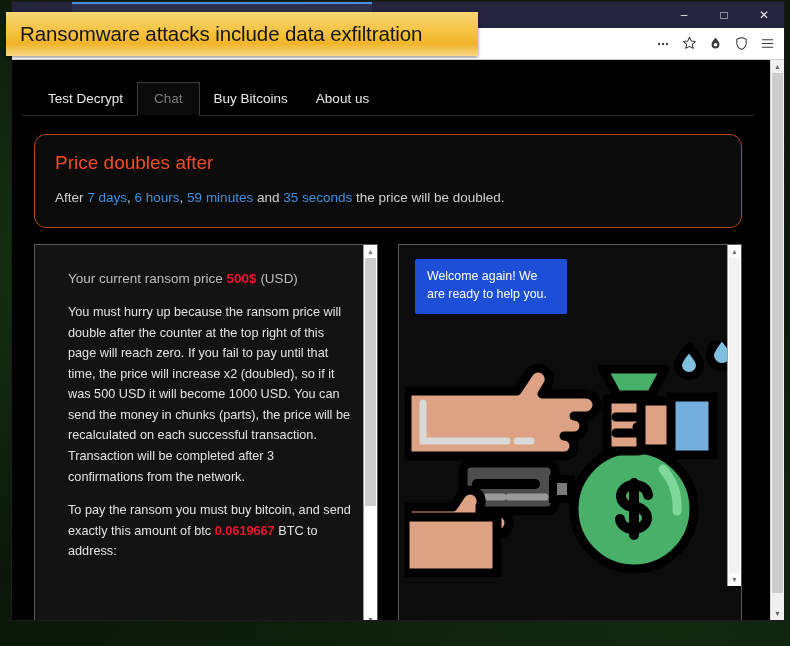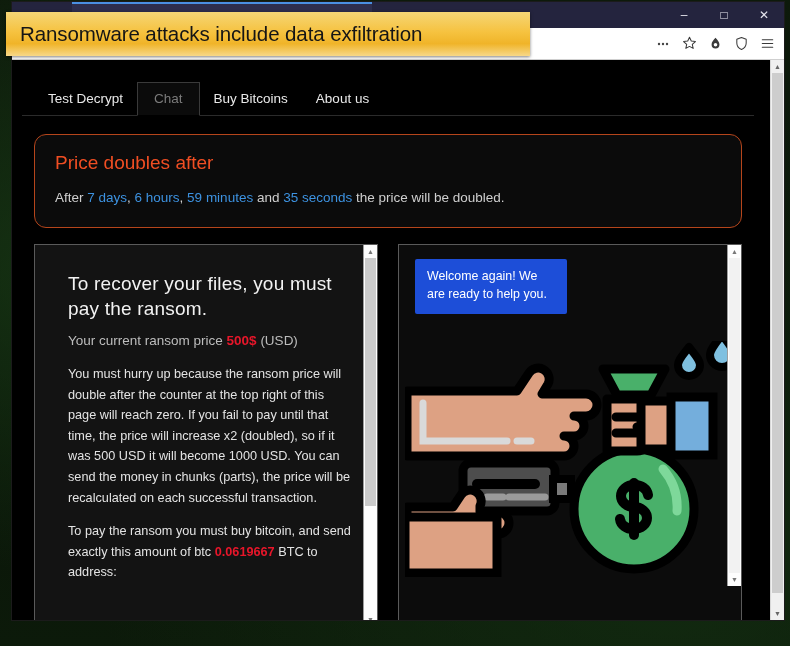--- a/index.html
+++ b/index.html
@@ -254,21 +254,21 @@
     background: #118ab2;
     display: flex; align-items: center; justify-content: center;
     margin-left: 8px;
     color: #fff;
   }
 
   
   #banner {
     position: absolute;
     left: 6px; top: 12px;
-    width: 524px; height: 44px;
+    width: 472px; height: 44px;
     background: linear-gradient(180deg,#f5d676 0%,#f6c23f 46%,#f0b429 72%,#f7d888 100%);
     display: flex; align-items: center;
     box-shadow: 0 1px 3px rgba(0,0,0,.5);
     z-index: 50;
   }
   #banner-text {
     color: #151515;
     font-size: 20.5px;
     padding-left: 14px;
     white-space: nowrap;
@@ -345,26 +345,26 @@
         <div id="price-title">Price doubles after</div>
         <div id="price-sub">
           <span>After </span><span class="cd">7 days</span><span>, </span><span class="cd">6 hours</span><span>, </span><span class="cd">59 minutes</span><span> and </span><span class="cd">35 seconds</span><span> the price will be doubled.</span>
         </div>
       </div>
 
       <div id="columns">
 
         <div id="ransom-panel">
           <div id="ransom-body">
-            <div id="ransom-h1">To recover your files, you must pay the ransom.</div>
             <div id="ransom-price-line">
               <span>Your current ransom price </span><span class="amount">500$</span><span> (USD)</span>
             </div>
             <div class="para">
               <span>You must hurry up because the ransom price will double after the counter at the top right of this page will reach zero. If you fail to pay until that time, the price will increase x2 (doubled), so if it was 500 USD it will become 1000 USD. You can send the money in chunks (parts), the price will be recalculated on each successful transaction.</span><br>
+              <span>Transaction will be completed after 3 confirmations from the network.</span>
             </div>
             <div class="para">
               <span>To pay the ransom you must buy bitcoin, and send exactly this amount of btc </span><span class="btc-amt">0.0619667</span><span> BTC to address:</span><br>
               
             </div>
 
           </div>
 
           <div class="vscroll" id="ransom-scroll">
             <div class="sc-arrow up">▲</div>

